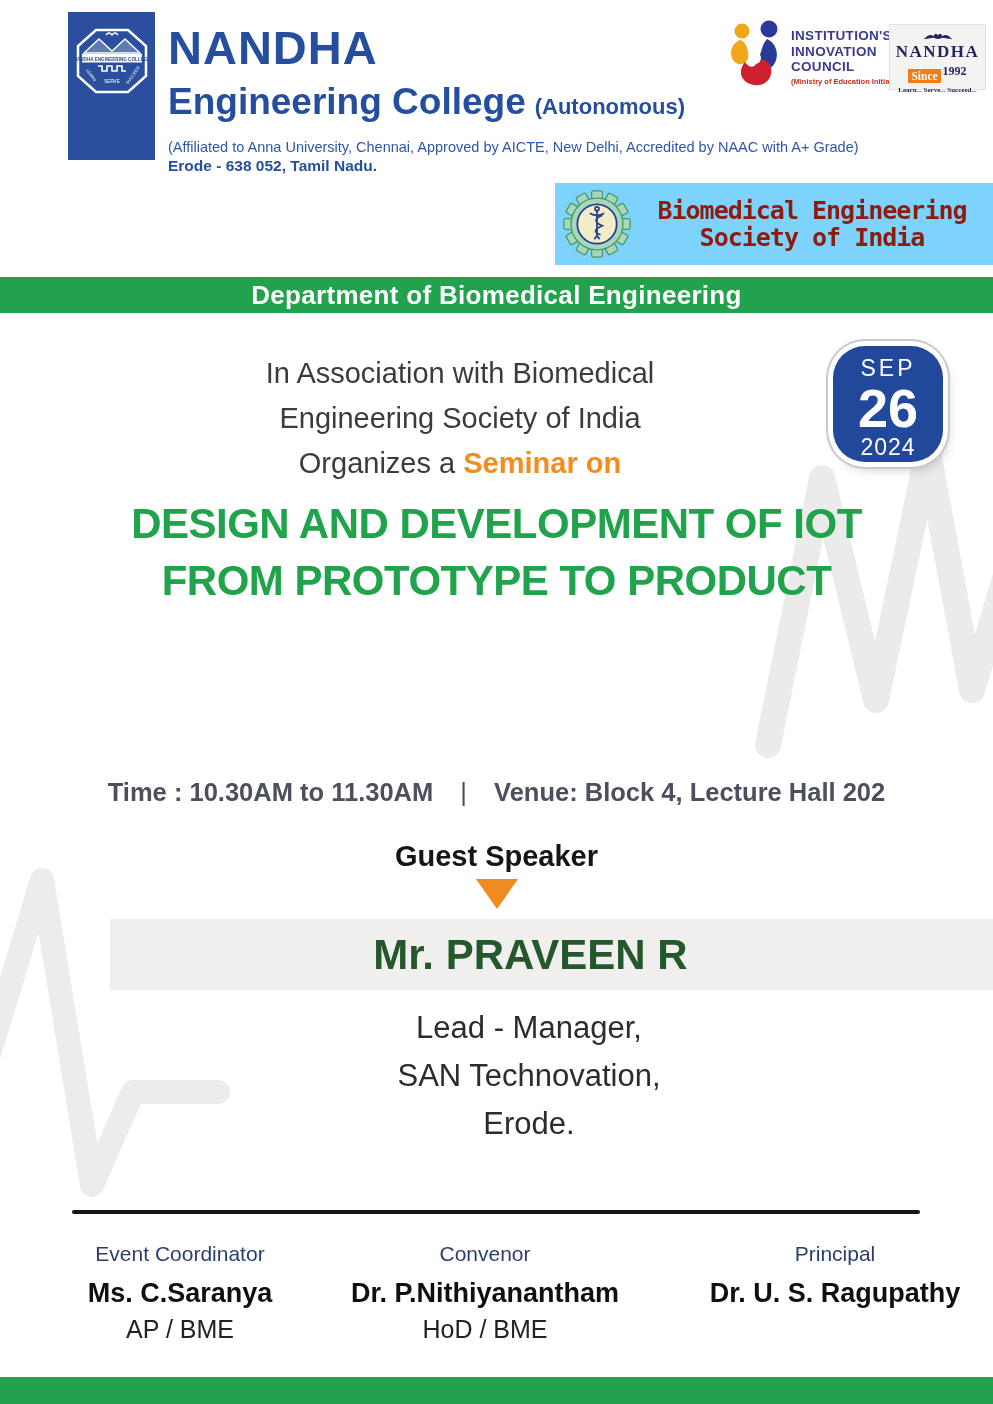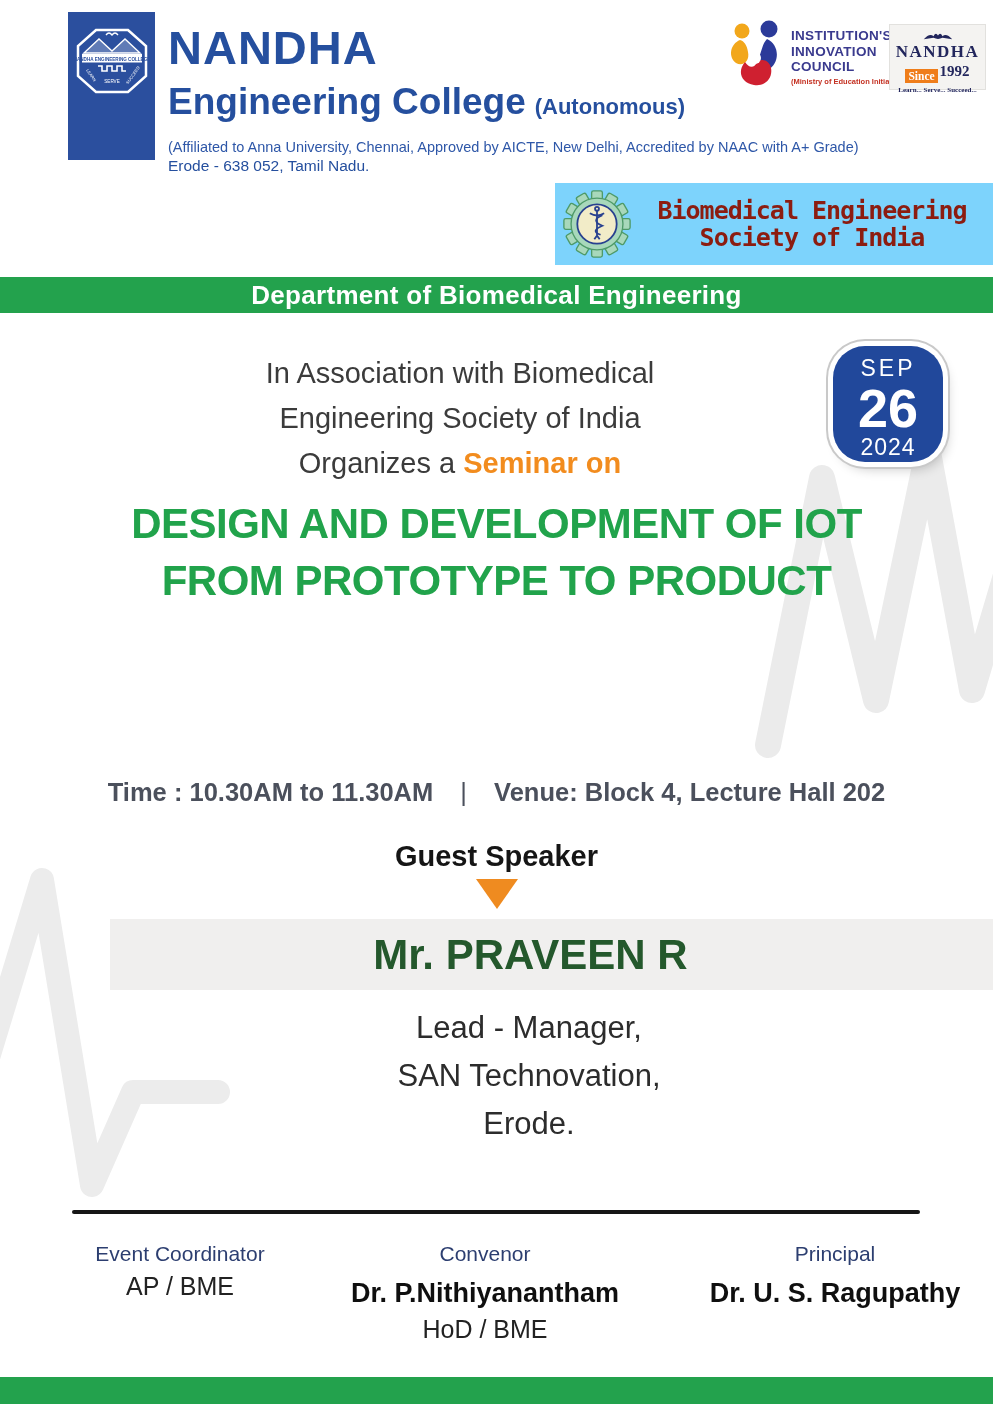--- a/index.html
+++ b/index.html
@@ -14,32 +14,32 @@
   .layer{position:absolute;z-index:1;}
 
   
   .side-rect{left:68px;top:12px;width:87px;height:148px;background:var(--sidebar-blue);}
   .college-logo{left:76px;top:28px;}
   .college-name{left:168px;top:20px;font-size:47px;font-weight:800;color:var(--brand-blue);letter-spacing:1px;}
   .college-sub{left:168px;top:81px;display:flex;align-items:baseline;color:var(--brand-blue);}
   .college-sub .big{font-size:37px;font-weight:800;}
   .college-sub .small{font-size:22px;font-weight:700;margin-left:9px;}
   .affil{left:168px;top:139px;font-size:14.5px;color:#2e57a8;}
-  .erode{left:168px;top:157px;font-size:15.5px;font-weight:400;color:var(--brand-blue);}
+  .erode{left:168px;top:157px;font-size:15.5px;font-weight:700;color:var(--brand-blue);}
 
   .iic{left:727px;top:20px;display:flex;align-items:flex-start;}
   .iic-text{margin-left:6px;padding-top:8px;}
   .iic-text .l{font-size:13.5px;font-weight:700;color:#3a3a8e;line-height:15.5px;letter-spacing:.3px;}
   .iic-text .s{font-size:7.5px;font-weight:700;color:#c43122;margin-top:2px;}
 
   .since-badge{left:889px;top:24px;width:97px;height:66px;background:#f4f3f1;border:1px solid #e2e1de;text-align:center;padding-top:1px;}
   .since-badge .nm{font-family:"Liberation Serif",serif;font-size:17px;font-weight:700;color:var(--navy);letter-spacing:1.5px;line-height:15px;}
   .since-row{display:flex;justify-content:center;align-items:center;margin-top:1px;}
   .since-row .since{background:#ef7d1a;color:#fff;font-family:"Liberation Serif",serif;font-size:11.5px;font-weight:700;padding:1px 3px;margin-top:9px;}
-  .since-row .yr{font-family:"Liberation Serif",serif;font-size:15px;font-weight:700;color:var(--navy);margin-left:2px;}
+  .since-row .yr{font-family:"Liberation Serif",serif;font-size:12px;font-weight:700;color:var(--navy);margin-left:2px;}
   .since-badge .motto{font-family:"Liberation Serif",serif;font-size:7px;font-weight:600;color:var(--navy);margin-top:3px;}
 
   .bmes{left:555px;top:183px;width:438px;height:82px;background:#7dd3fc;display:flex;align-items:center;}
   .bmes-gear{margin-left:8px;flex:0 0 auto;}
   .bmes-text{flex:1;text-align:center;color:var(--maroon);font-family:"DejaVu Sans Mono",monospace;font-weight:700;font-size:25px;line-height:27px;letter-spacing:-1px;}
 
   .dept-banner{left:0;top:277px;width:993px;height:36px;background:var(--green);color:#fff;
     font-size:26px;font-weight:700;text-align:center;line-height:36px;letter-spacing:.3px;}
 
   .intro{left:100px;top:351px;width:720px;text-align:center;font-size:29px;color:#3b3b3b;line-height:45px;}
@@ -206,20 +206,21 @@
   <div class="layer speaker-info">
     <div>Lead - Manager,</div>
     <div>SAN Technovation,</div>
     <div>Erode.</div>
   </div>
 
   <div class="layer divider"></div>
 
   <div class="layer fcol fcol1">
     <div class="role">Event Coordinator</div>
+    <div class="name">Ms. C.Saranya</div>
     <div class="desig">AP / BME</div>
   </div>
   <div class="layer fcol fcol2">
     <div class="role">Convenor</div>
     <div class="name">Dr. P.Nithiyanantham</div>
     <div class="desig">HoD / BME</div>
   </div>
   <div class="layer fcol fcol3">
     <div class="role">Principal</div>
     <div class="name">Dr. U. S. Ragupathy</div>

